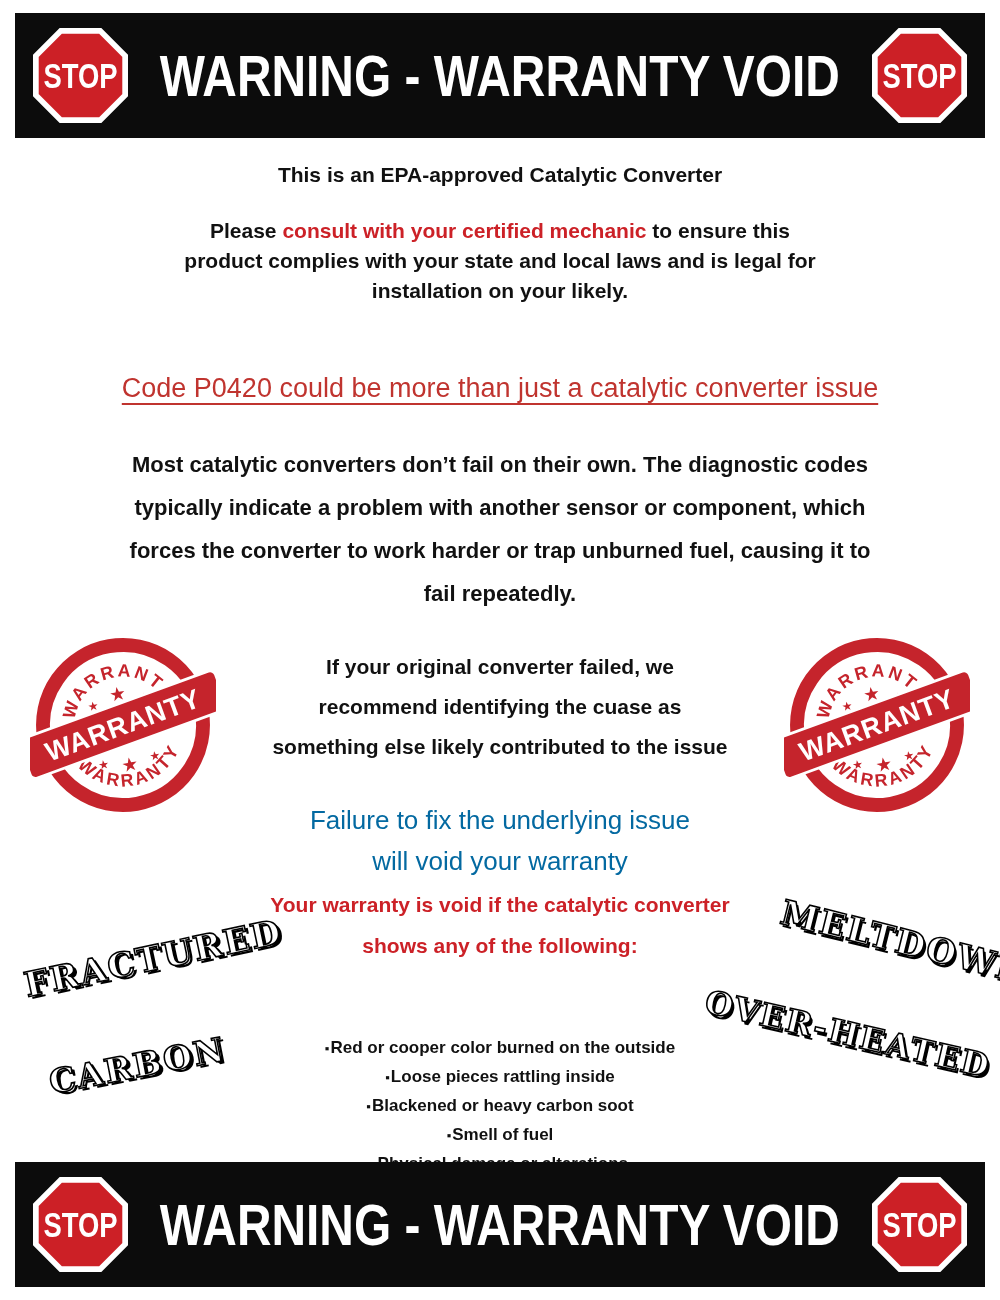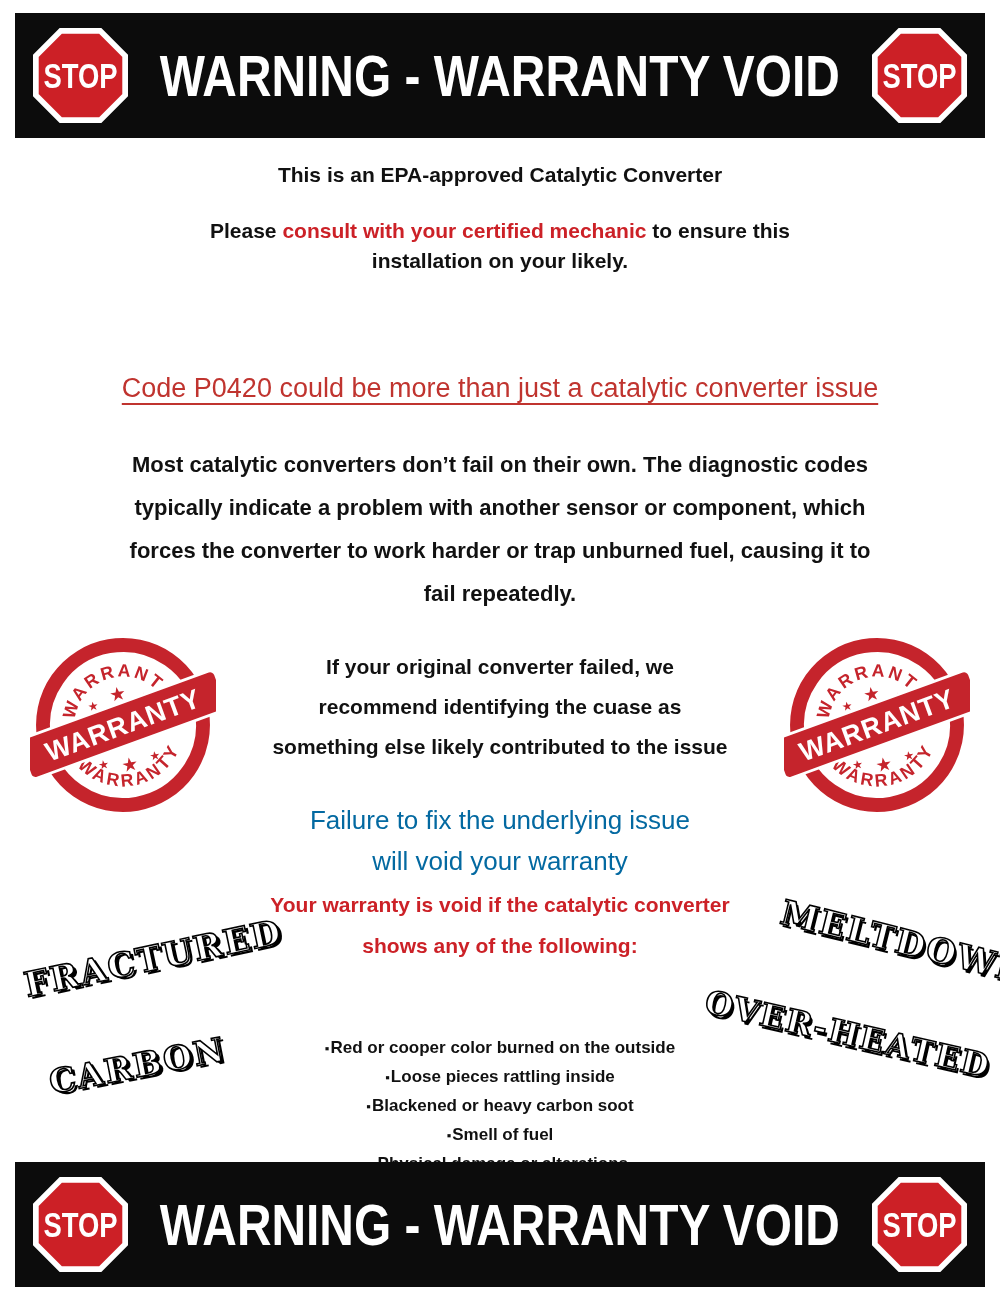--- a/index.html
+++ b/index.html
@@ -95,20 +95,21 @@
     <svg class="stop-sign stop-right" viewBox="0 0 100 100">
       <polygon points="29.3,3 70.7,3 97,29.3 97,70.7 70.7,97 29.3,97 3,70.7 3,29.3" fill="#cc2026" stroke="#ffffff" stroke-width="6"></polygon>
       <text x="50" y="63" text-anchor="middle" textLength="78" lengthAdjust="spacingAndGlyphs" font-family="Liberation Sans, sans-serif" font-size="36" font-weight="bold" fill="#ffffff">STOP</text>
     </svg>
   </div>
 
   <div class="abs center-block epa-line">This is an EPA-approved Catalytic Converter</div>
 
   <div class="abs center-block consult-block">
     <div><span>Please </span><span class="red-text">consult with your certified mechanic</span><span> to ensure this</span></div>
+    <div>product complies with your state and local laws and is legal for</div>
     <div>installation on your likely.</div>
   </div>
 
   <div class="abs center-block code-heading">Code P0420 could be more than just a catalytic converter issue</div>
 
   <div class="abs center-block diagnostic-paragraph">
     <div>Most catalytic converters don’t fail on their own. The diagnostic codes</div>
     <div>typically indicate a problem with another sensor or component, which</div>
     <div>forces the converter to work harder or trap unburned fuel, causing it to</div>
     <div>fail repeatedly.</div>

